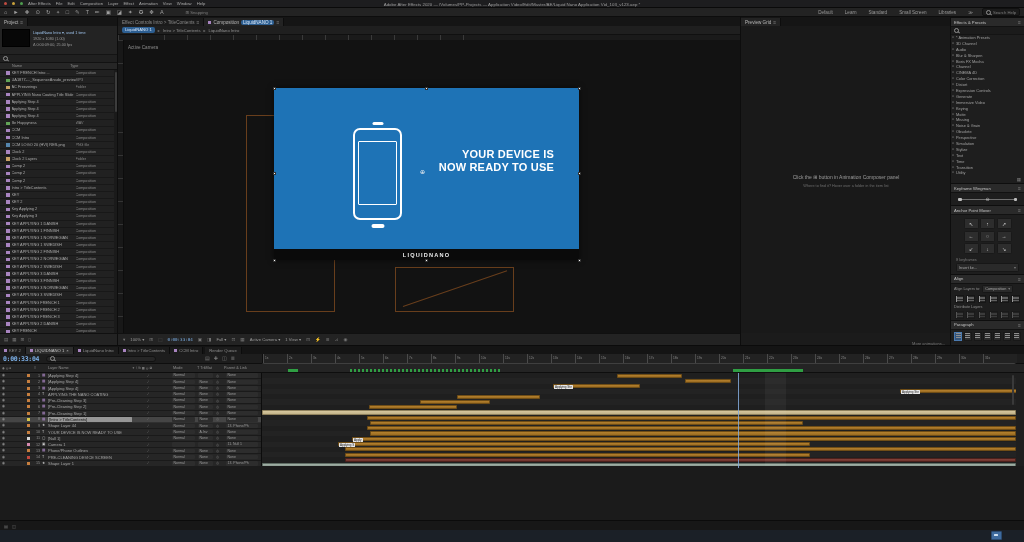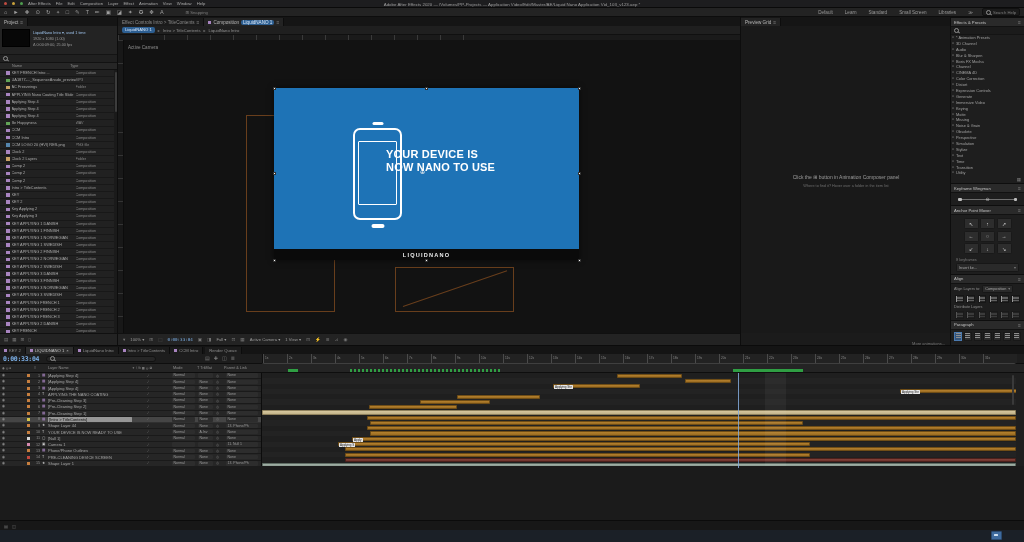--- a/index.html
+++ b/index.html
@@ -50,21 +50,21 @@
   .vruler-left{position:absolute;left:0;top:0;width:5px;height:293px;background:#181818;border-right:1px solid #0c0c0c;background-image:repeating-linear-gradient(180deg,#343434 0,#343434 0.5px,transparent 0.5px,transparent 23px);}
   .camlabel{position:absolute;left:10px;top:5px;font-size:4.6px;color:#8d8d8d;}
   .wire{position:absolute;border:0.7px solid rgba(190,105,38,0.5);}
   .wline{position:absolute;border-top:0.7px solid rgba(190,105,38,0.5);transform-origin:left center;}
   .slide{position:absolute;left:156px;top:48px;width:305px;height:172px;box-shadow:0 0 6px rgba(0,0,0,0.6);}
   .slideband{position:absolute;left:0;bottom:0;width:100%;height:11px;background:#0a0a0a;display:flex;align-items:center;justify-content:center;}
   .brand{font-size:5.6px;font-weight:bold;letter-spacing:1.2px;color:#ececec;}
   .phone{position:absolute;left:79px;top:40px;width:45px;height:88px;border:2.4px solid #fff;border-radius:7px;}
   .pscreen{position:absolute;left:3px;right:3px;top:11px;bottom:13px;border:1.6px solid #fff;border-radius:1px;}
   .ppill{position:absolute;background:#fff;border-radius:2px;}
-  .slidetext{position:absolute;left:112px;top:60px;width:168px;text-align:left;color:#fff;font-weight:bold;font-size:11px;line-height:13px;letter-spacing:0.2px;font-family:"Liberation Sans",sans-serif;}
+  .slidetext{position:absolute;left:112px;top:60px;width:168px;text-align:right;color:#fff;font-weight:bold;font-size:11px;line-height:13px;letter-spacing:0.2px;font-family:"Liberation Sans",sans-serif;}
   .hdl{position:absolute;width:3px;height:3px;background:#fff;border:0.6px solid #333;box-sizing:border-box;}
   .anchor{position:absolute;color:#f2f2f2;font-size:6px;line-height:6px;}
   .vbottom{position:absolute;left:118px;top:333px;width:622px;height:12px;background:#232323;border-top:1px solid #101010;display:flex;align-items:center;gap:5px;padding:0 5px;box-sizing:border-box;font-size:4.2px;color:#9a9a9a;}
   .vtc{color:#7cb0e8;font-family:"DejaVu Sans Mono",monospace;}
   .vico{color:#777;font-size:4.6px;}
   
   .previewp{position:absolute;left:740px;top:17px;width:210px;height:328px;background:#1b1b1b;border-left:1px solid #0d0d0d;box-sizing:border-box;}
   .pvbody{position:absolute;left:0;top:9px;width:210px;height:307px;background:#191919;}
   .pvline1{position:absolute;left:0;top:148px;width:210px;text-align:center;font-size:5px;color:#9c9c9c;}
   .pvline2{position:absolute;left:0;top:158px;width:210px;text-align:center;font-size:3.8px;color:#6e6e6e;}
@@ -524,21 +524,21 @@
       <div class="wline" style="left:285px;top:266px;width:110px;transform:rotate(-19deg);"></div>
 
       <div class="slide" style="background: rgb(30, 115, 182);">
         <div class="phone">
           <span class="ppill" style="left:50%;top:-8px;transform:translateX(-50%);width:11px;height:3px;border-radius:2px;"></span>
           <span class="ppill" style="left:50%;bottom:-9.5px;transform:translateX(-50%);width:13px;height:3.5px;border-radius:2px;"></span>
           <div class="pscreen"></div>
         </div>
         <div class="slidetext">
           <div>YOUR DEVICE IS</div>
-          <div>NOW NANO TO USE</div>
+          <div>NOW READY TO USE</div>
         </div>
         <span class="anchor" style="left:146px;top:81px;">⊕</span>
         <div class="slideband">
           <span class="brand">LIQUIDNANO</span>
         </div>
 
         <span class="hdl" style="left:-1.5px;top:-1.5px;"></span>
         <span class="hdl" style="left:151px;top:-1.5px;"></span>
         <span class="hdl" style="right:-1.5px;top:-1.5px;"></span>
         <span class="hdl" style="left:-1.5px;top:84px;"></span>

